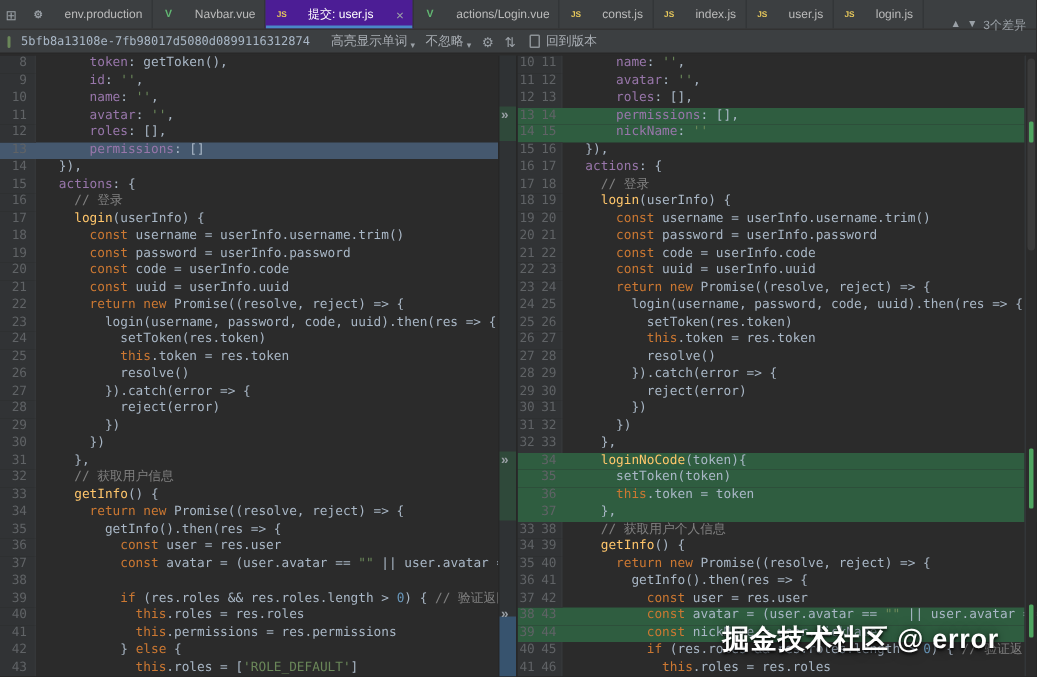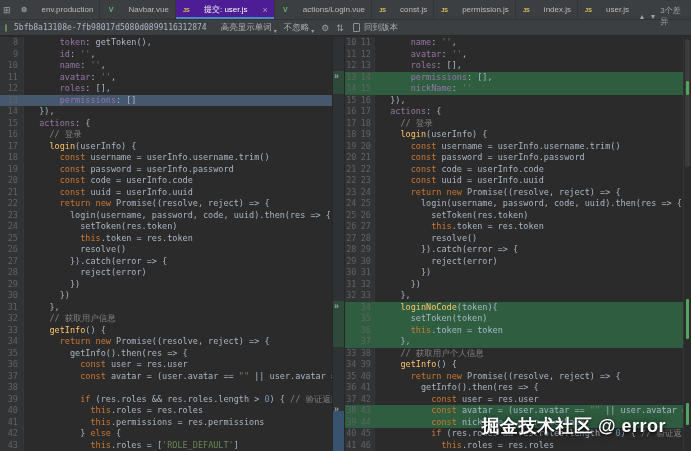--- a/index.html
+++ b/index.html
@@ -103,24 +103,20 @@
           <span>提交: user.js</span>
           <span class="tab-close">×</span>
         </div>
         <div class="tab">
           <span class="ficon vue">V</span>
           <span>actions/Login.vue</span>
         </div>
         <div class="tab">
           <span class="ficon js">JS</span>
           <span>const.js</span>
-        </div>
-        <div class="tab">
-          <span class="ficon js">JS</span>
-          <span>permission.js</span>
         </div>
         <div class="tab">
           <span class="ficon js">JS</span>
           <span>index.js</span>
         </div>
         <div class="tab">
           <span class="ficon js">JS</span>
           <span>user.js</span>
         </div>
         <div class="tab">

